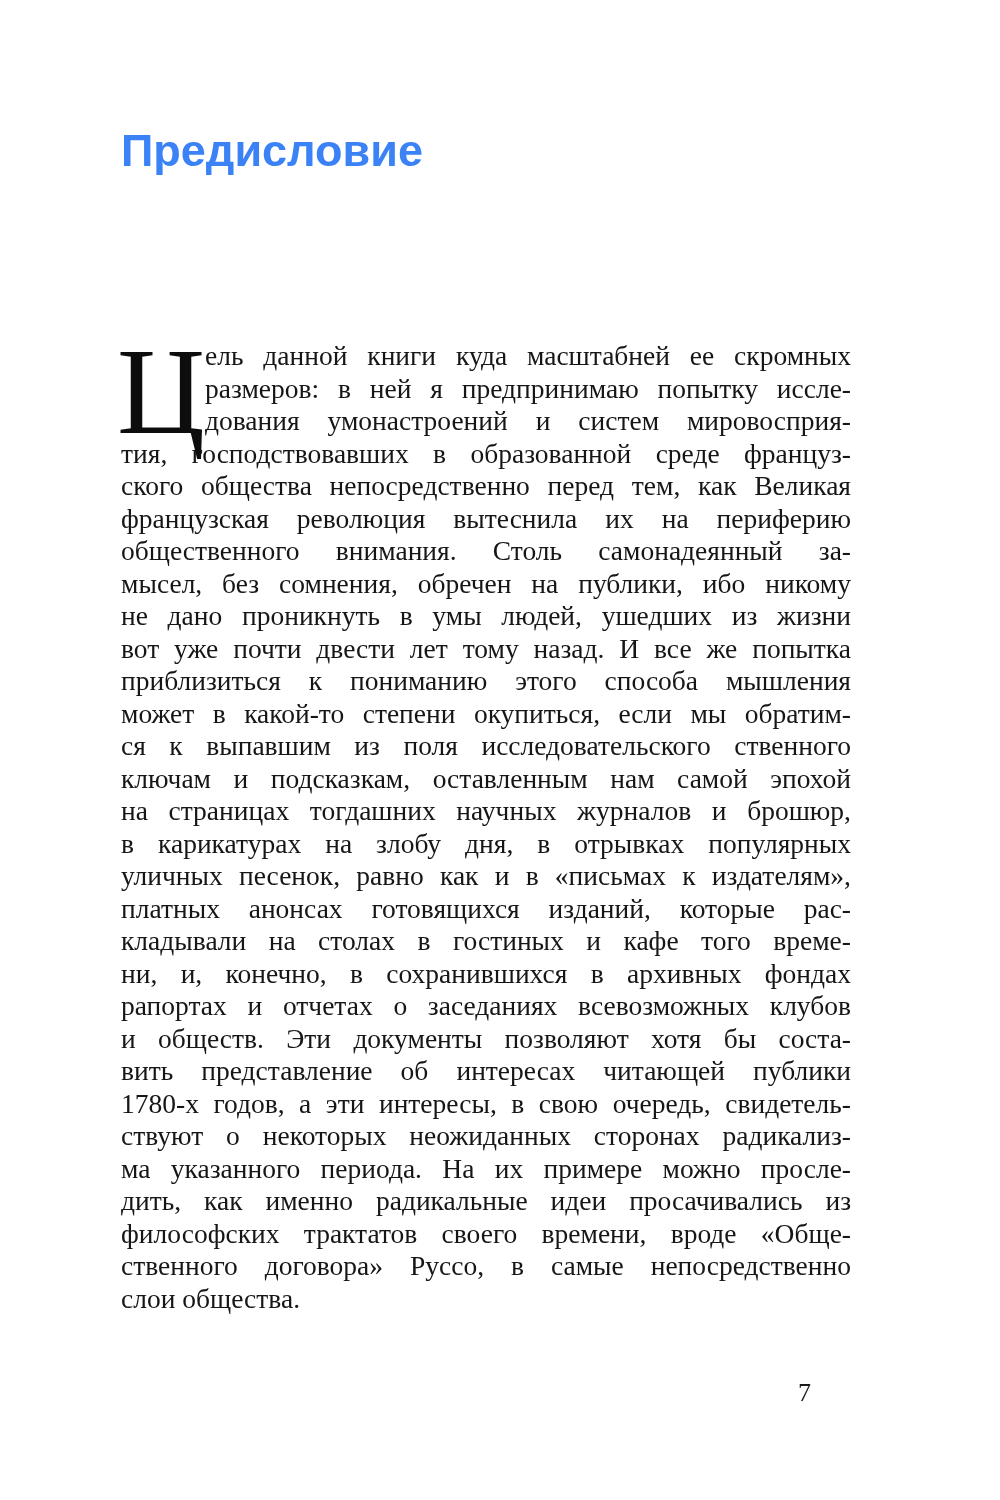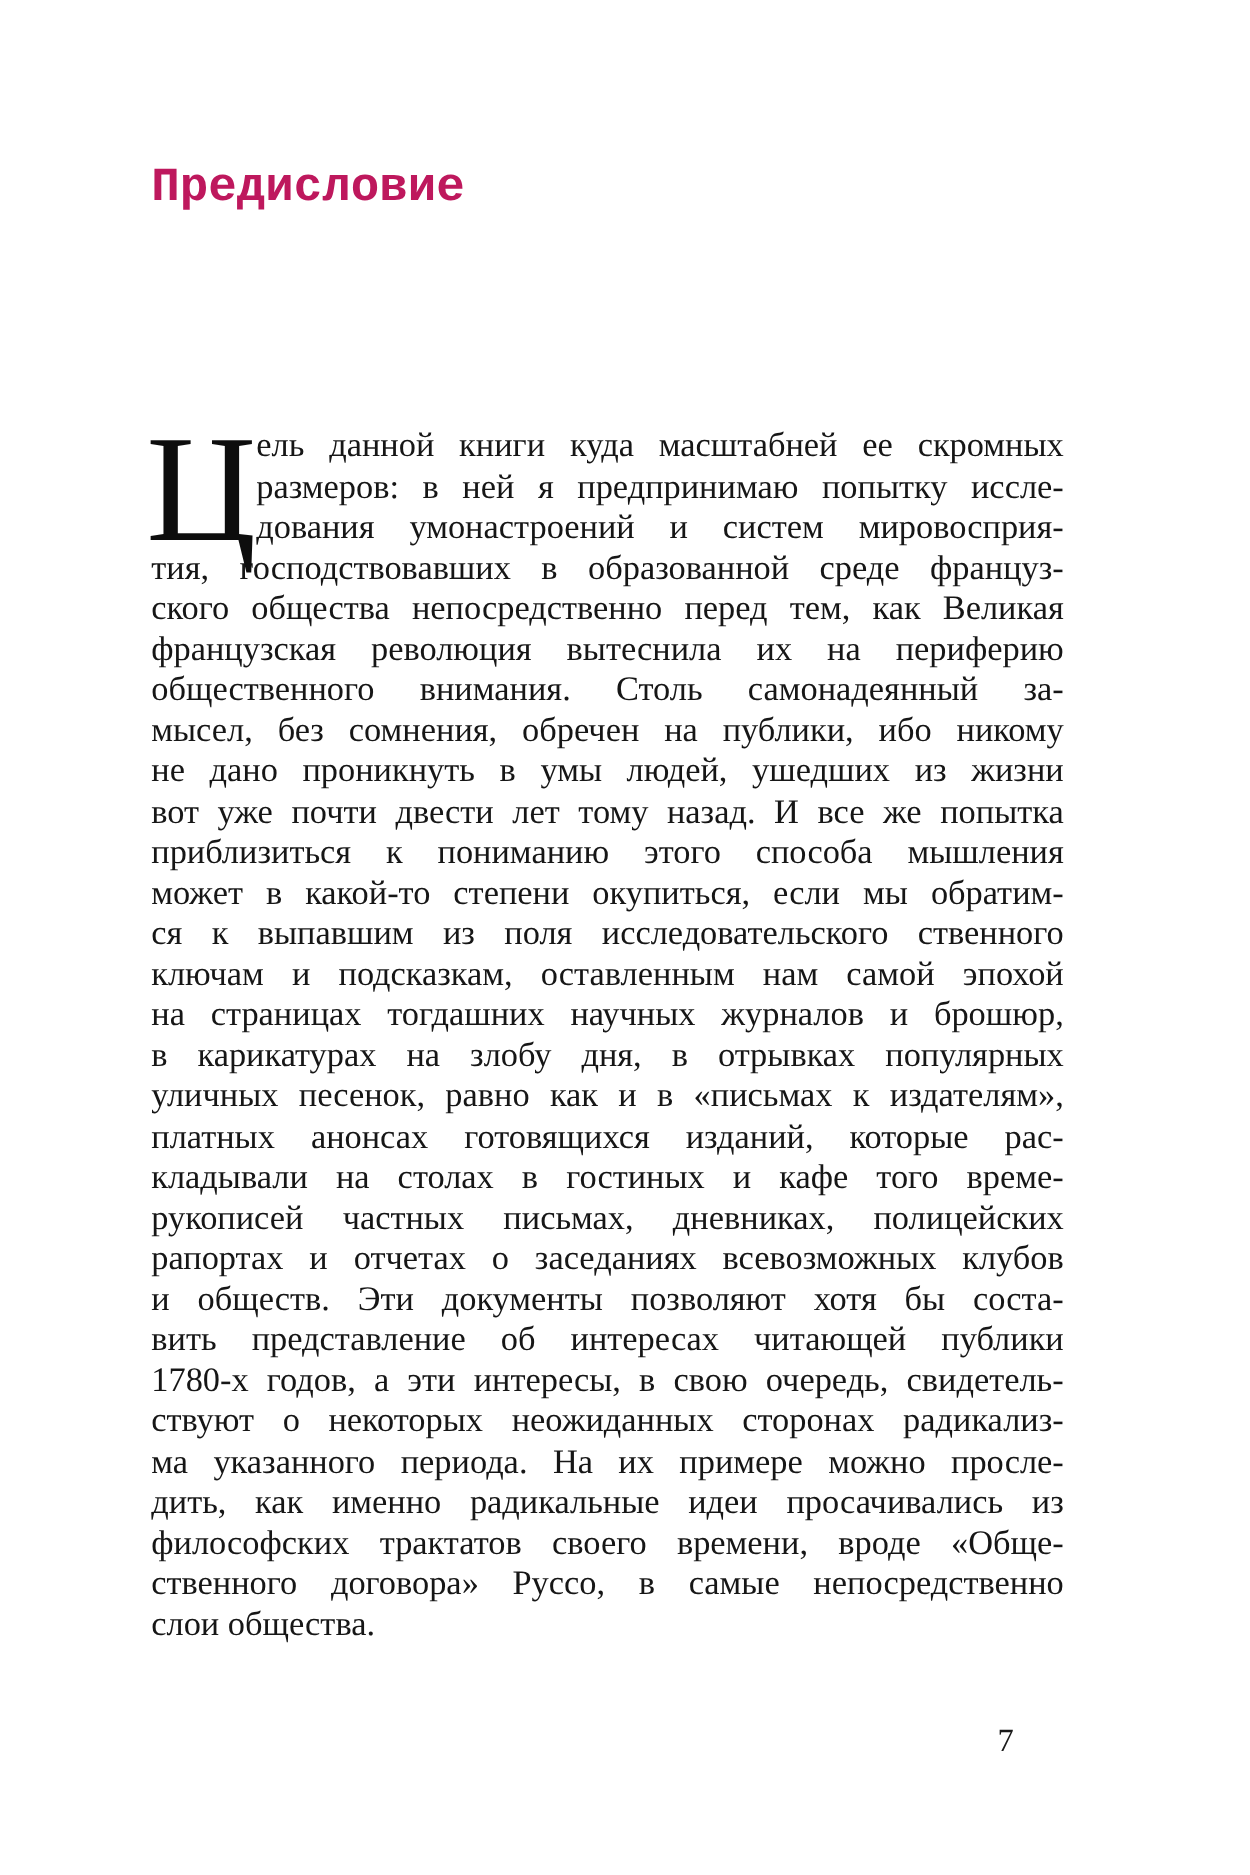--- a/index.html
+++ b/index.html
@@ -18,26 +18,26 @@
     .page {
       position: absolute;
       left: 0; top: 0;
       width: 1000px; height: 1500px;
     }
     .chapter-title {
       position: absolute;
       left: 121px;
       top: 122px;
       margin: 0;
-      font-family: Liberation Mono, monospace;
+      font-family: Liberation Sans, sans-serif;
       font-weight: bold;
-      font-size: 38px;
+      font-size: 45px;
       line-height: 58px;
       letter-spacing: 0px;
-      color: #be185d;
+      color: #3b82f6;
     }
     .body-text {
       position: absolute;
       left: 121px;
       top: 340px;
       width: 730px;
     }
     .line {
       display: block;
       height: 32.5px;
@@ -94,21 +94,21 @@
     <span class="line">вот уже почти двести лет тому назад. И все же попытка</span>
     <span class="line">приблизиться к пониманию этого способа мышления</span>
     <span class="line">может в какой-то степени окупиться, если мы обратим-</span>
     <span class="line">ся к выпавшим из поля исследовательского ственного</span>
     <span class="line">ключам и подсказкам, оставленным нам самой эпохой</span>
     <span class="line">на страницах тогдашних научных журналов и брошюр,</span>
     <span class="line">в карикатурах на злобу дня, в отрывках популярных</span>
     <span class="line">уличных песенок, равно как и в «письмах к издателям»,</span>
     <span class="line">платных анонсах готовящихся изданий, которые рас-</span>
     <span class="line">кладывали на столах в гостиных и кафе того време-</span>
-    <span class="line">рукописей частных письмах, дневниках, полицейских</span>
+    <span class="line">ни, и, конечно, в сохранившихся в архивных фондах</span>
     <span class="line">рапортах и отчетах о заседаниях всевозможных клубов</span>
     <span class="line">и обществ. Эти документы позволяют хотя бы соста-</span>
     <span class="line">вить представление об интересах читающей публики</span>
     <span class="line">1780-х годов, а эти интересы, в свою очередь, свидетель-</span>
     <span class="line">ствуют о некоторых неожиданных сторонах радикализ-</span>
     <span class="line">ма указанного периода. На их примере можно просле-</span>
     <span class="line">дить, как именно радикальные идеи просачивались из</span>
     <span class="line">философских трактатов своего времени, вроде «Обще-</span>
     <span class="line">ственного договора» Руссо, в самые непосредственно</span>
     <span class="line last">слои общества.</span>

